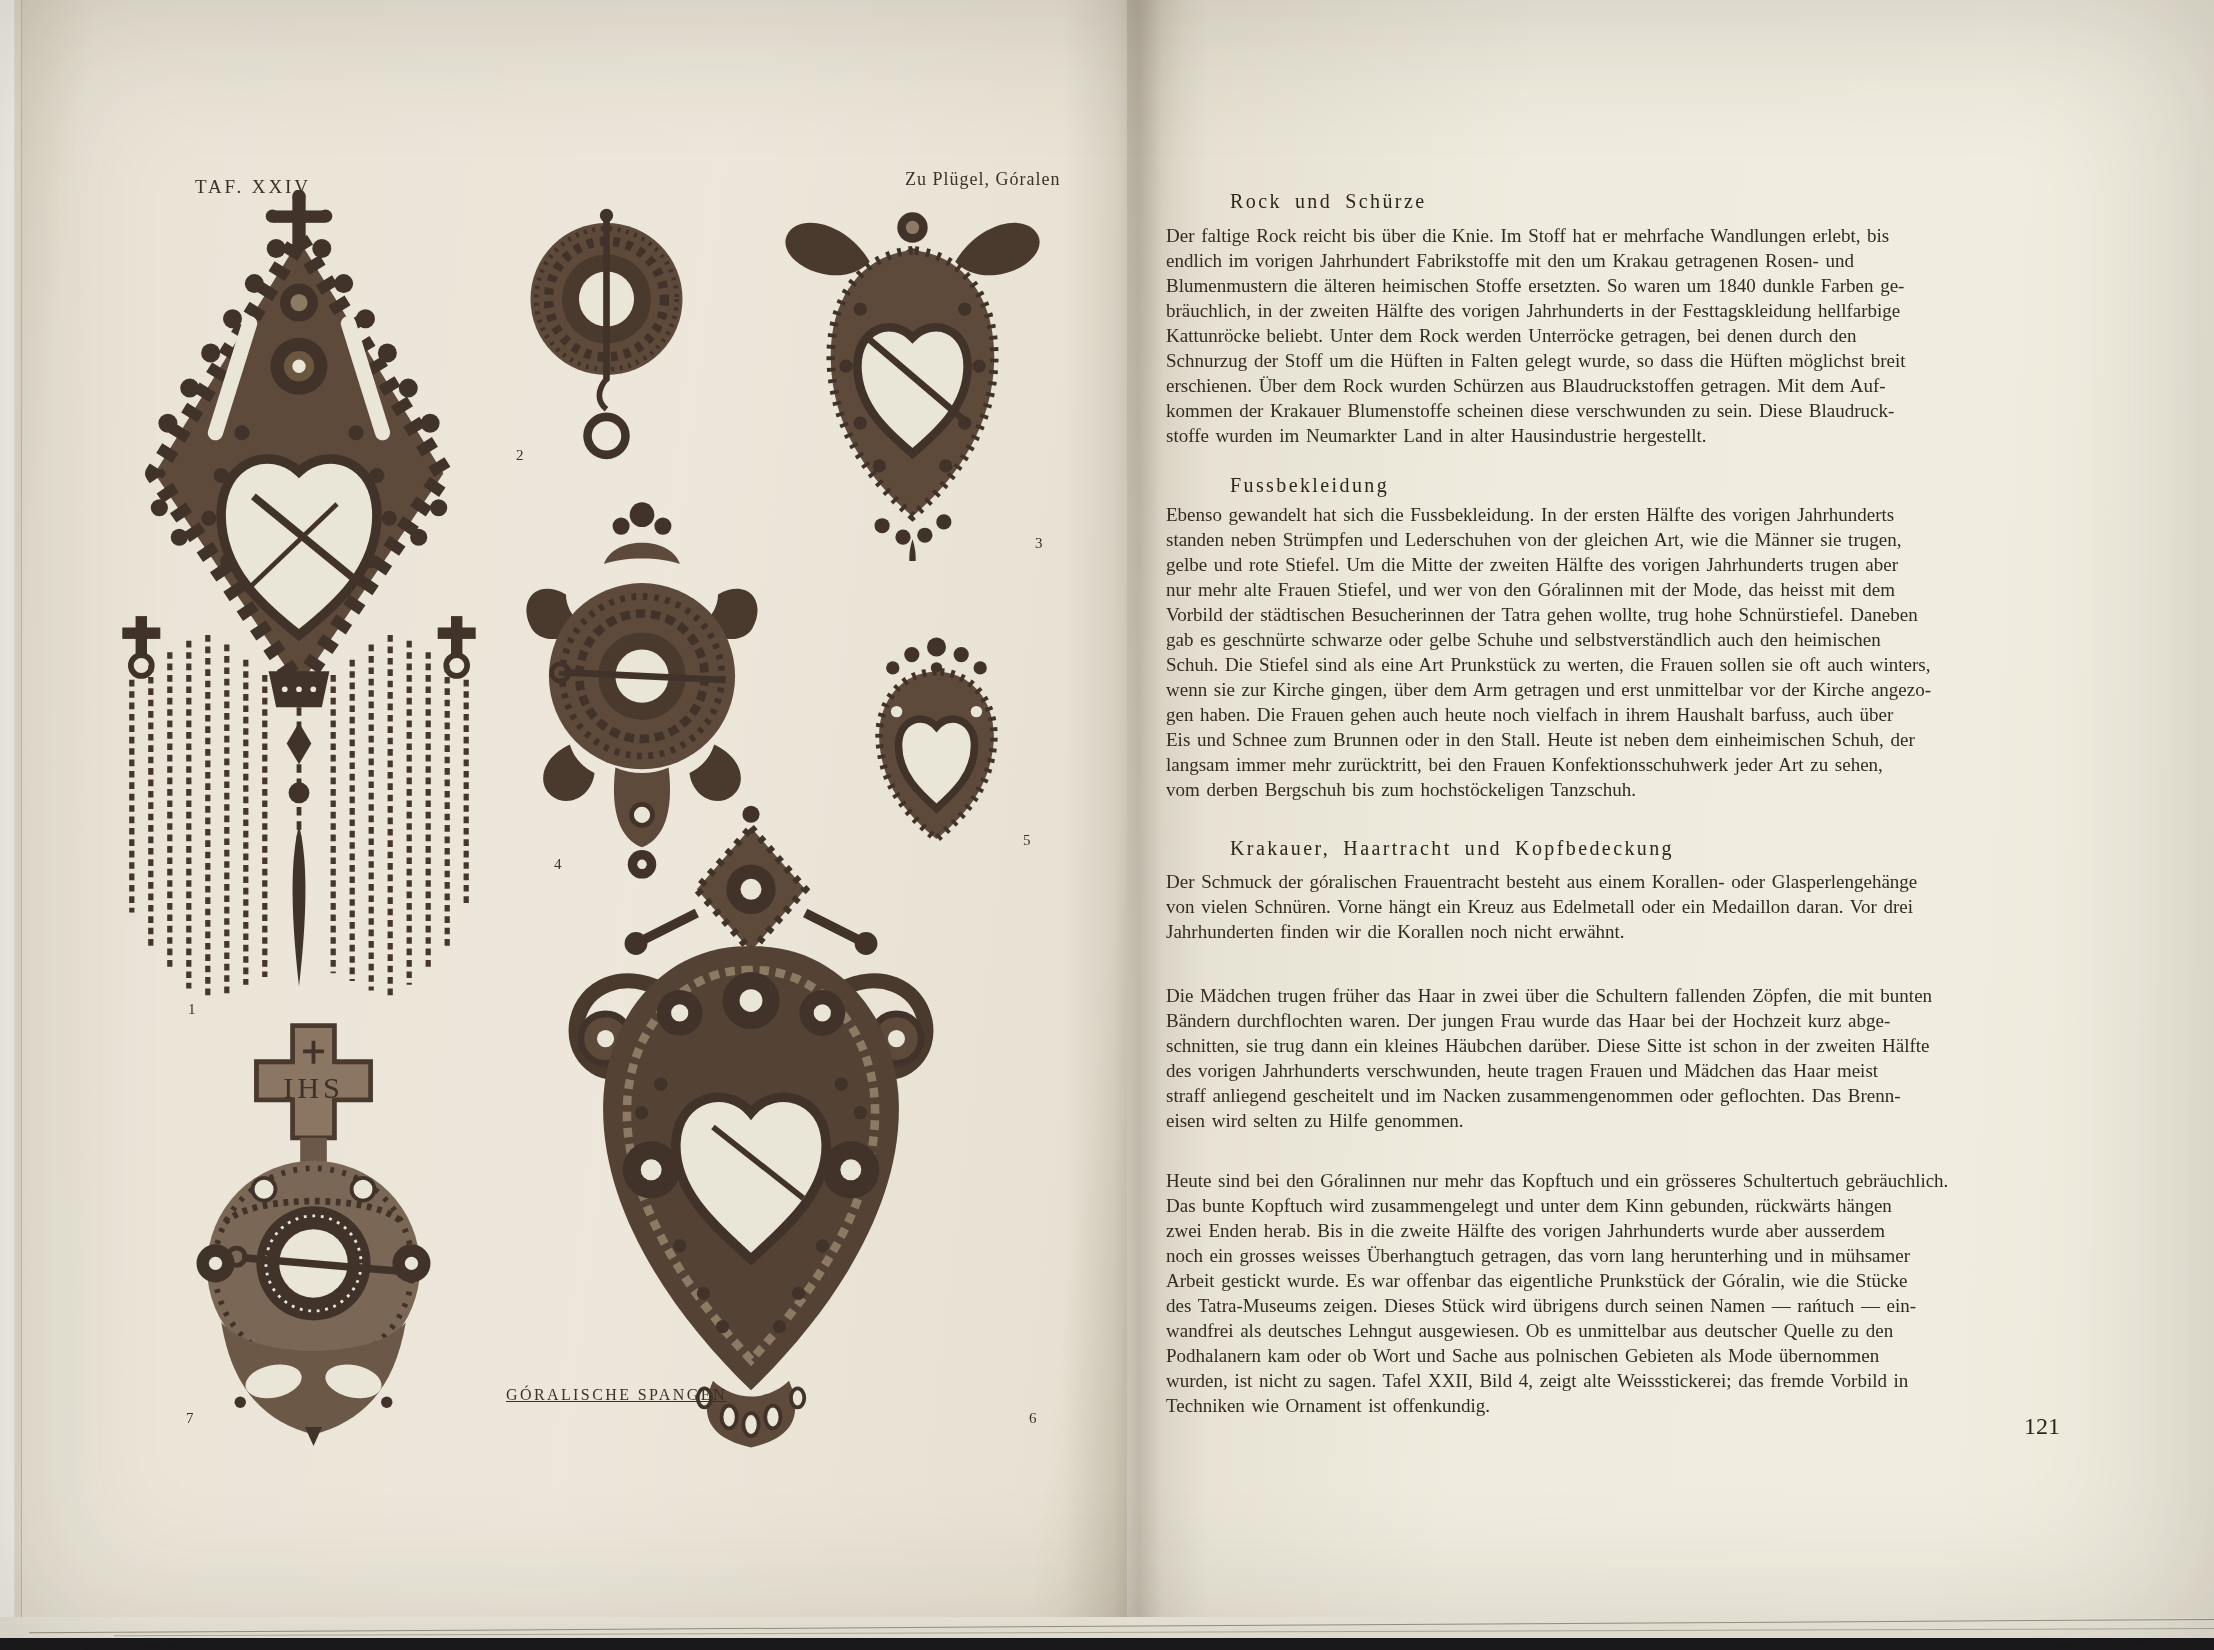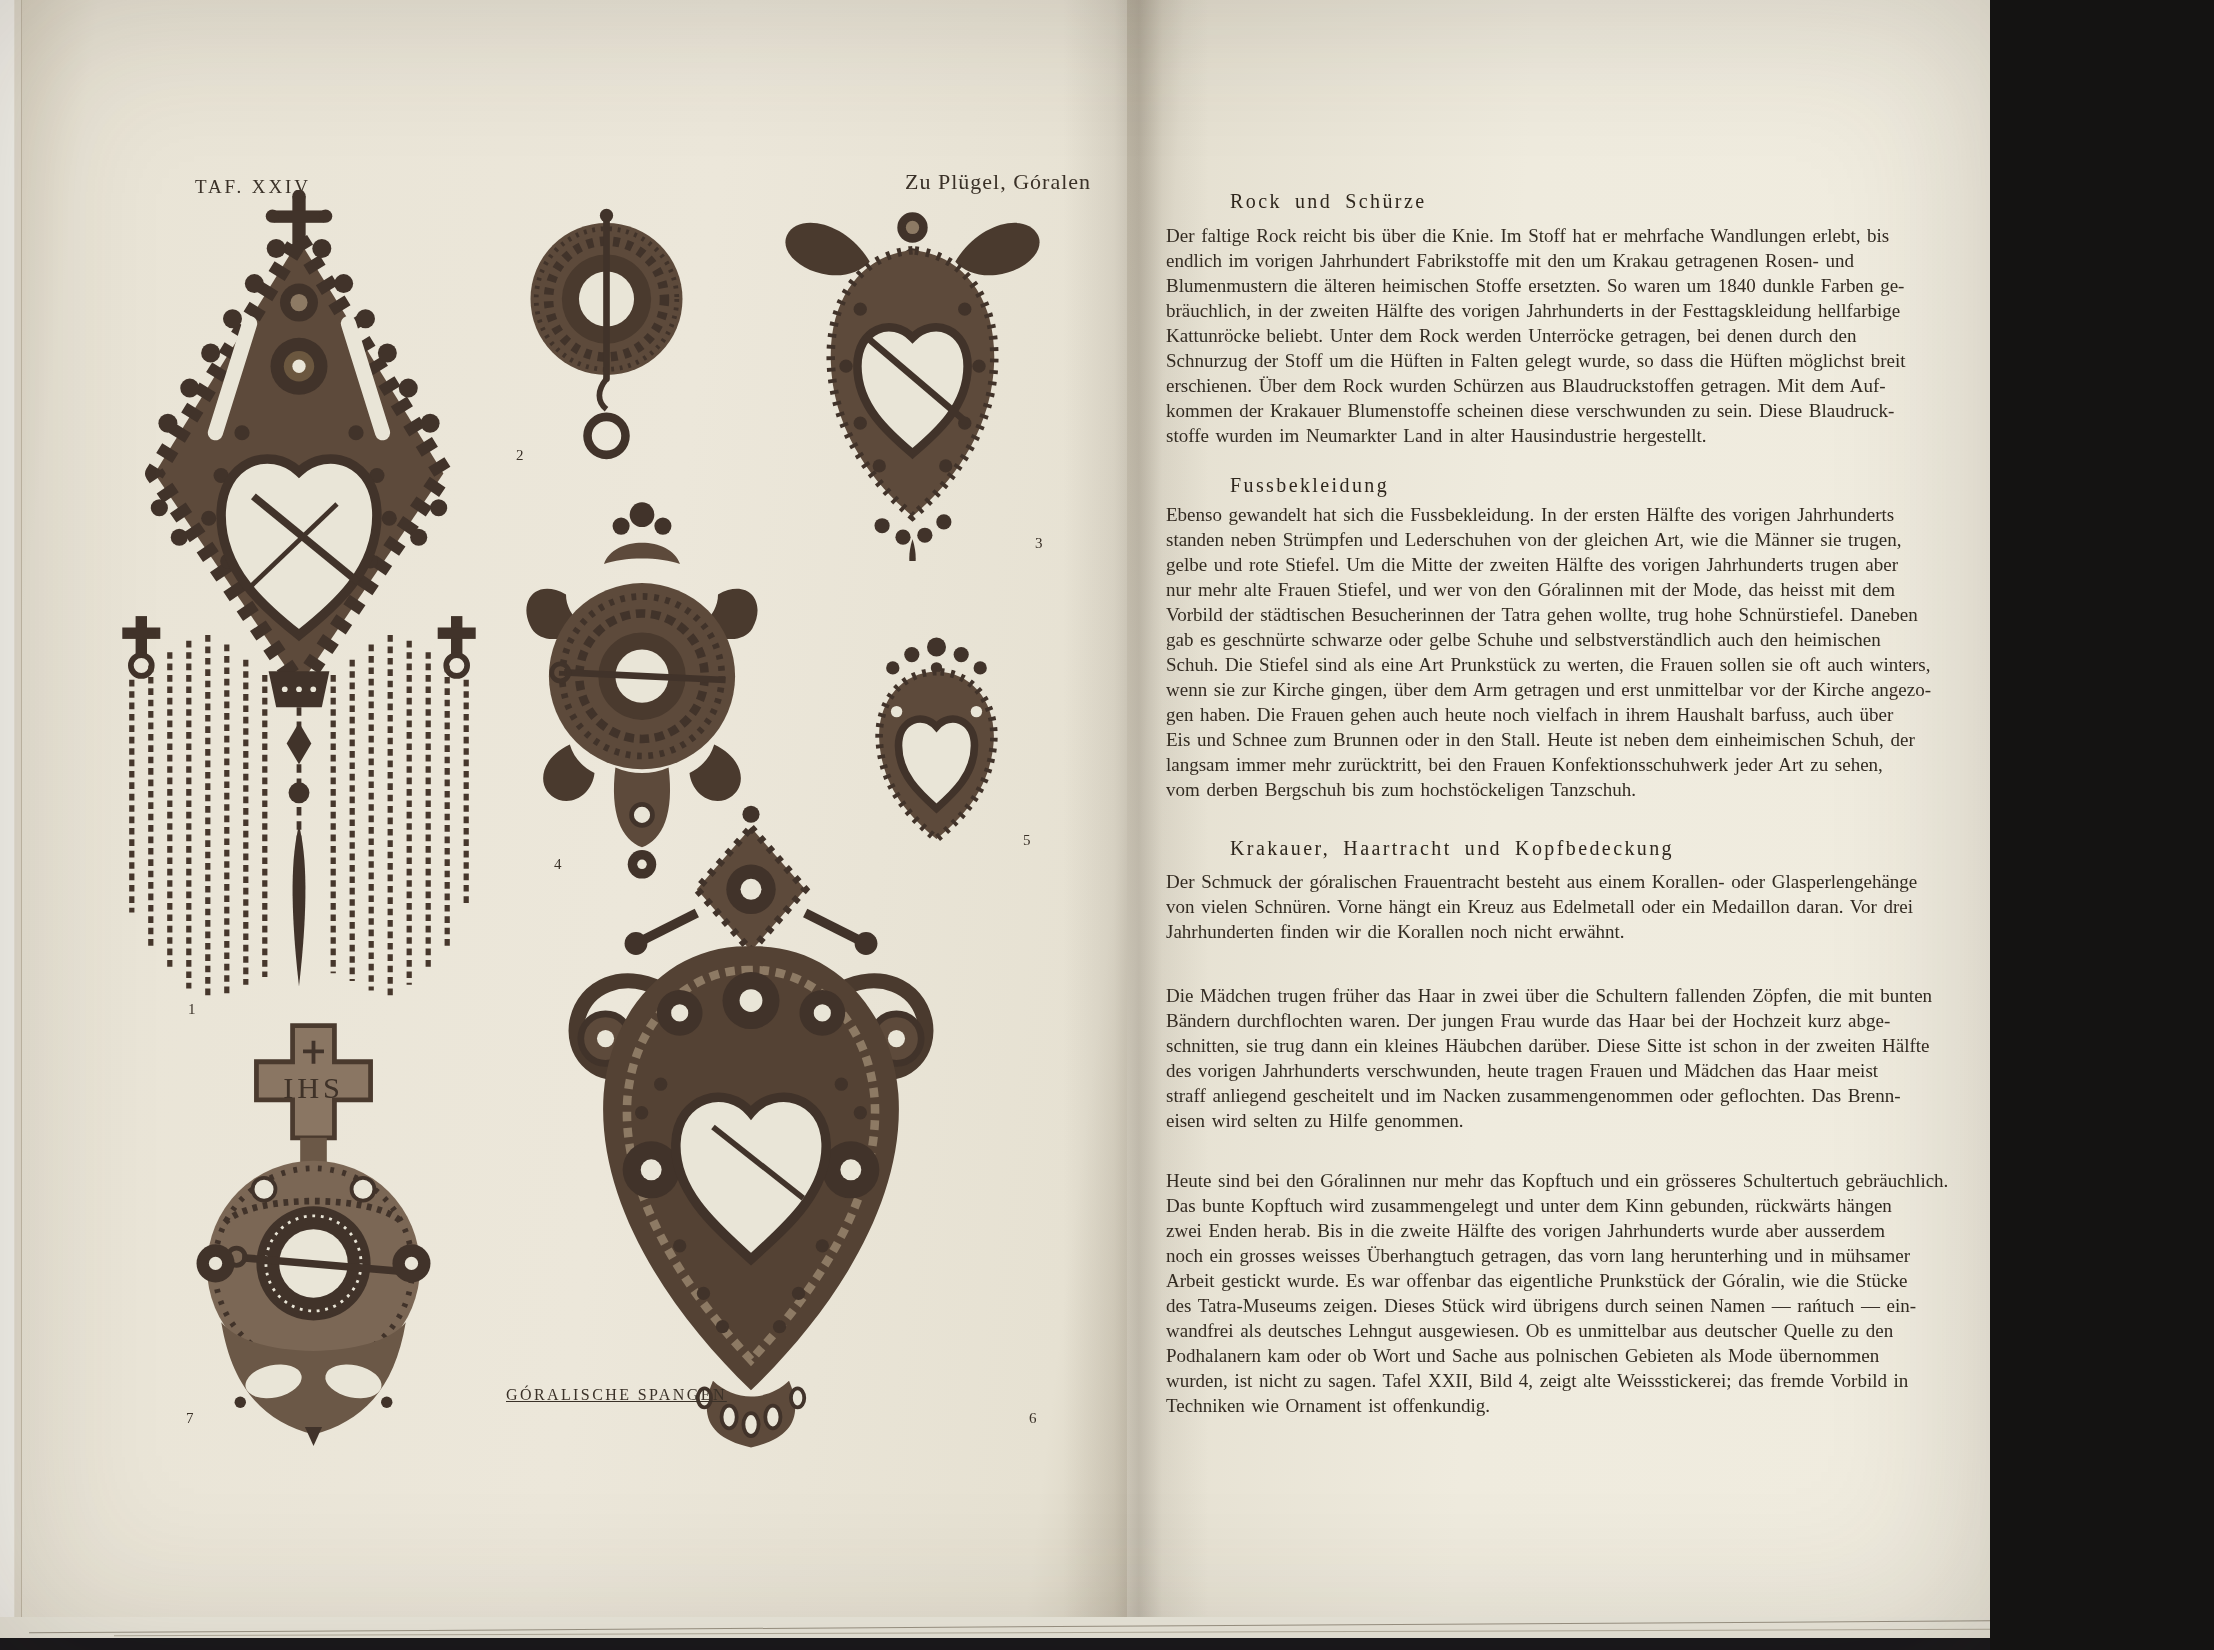--- a/index.html
+++ b/index.html
@@ -1,37 +1,37 @@
 <!DOCTYPE html>
 <html style="font-size:15px"><head>
 <meta charset="utf-8">
 <style>
   html,body{margin:0;padding:0;background:#141312;}
-  .stage{position:relative;width:1990px;height:1650px;overflow:hidden;
+  .stage{position:relative;width:2214px;height:1650px;overflow:hidden;
          background:#d946ef;font-family:"Liberation Serif", serif;}
   .page{position:absolute;top:0;height:1638px;}
   .page-left{left:21px;width:1106px;
     background:linear-gradient(97deg,#ddd6c5 0%,#e9e4d6 6%,#ece7da 55%,#e6e1d2 92%,#d4cdbb 100%);}
   .page-right{left:1127px;width:1087px;
     background:linear-gradient(93deg,#d0c9b7 0%,#e5e0d1 5%,#efebde 35%,#f0ecdf 75%,#ebe7d9 100%);}
   .stack-left{position:absolute;left:0;top:0;width:21px;height:1638px;
     background:#f6f4ee;border-right:1.9px solid #c4bba9;box-shadow:inset -6.7px 0 0 #e3ddcf;}
   .bottom-stack{position:absolute;left:0;top:1617px;width:2214px;height:21px;background:#eeebdf;}
   .edge-line1{position:absolute;left:28.5px;top:1619px;width:2186px;height:0;
     border-top:1.9px solid #9b9485;transform:rotate(-0.35deg);transform-origin:right center;}
   .edge-line2{position:absolute;left:114px;top:1628px;width:2100px;height:0;
     border-top:1.9px solid #b5ae9e;transform:rotate(-0.2deg);transform-origin:right center;}
   .backdrop-bottom{position:absolute;left:0;top:1638px;width:2214px;height:12.4px;background:#17161a;}
   .gutter{position:absolute;left:1063px;top:0;width:146px;height:1638px;
     background:linear-gradient(to right, rgba(74,62,48,0) 0%, rgba(74,62,48,0.10) 35%,
       rgba(58,46,34,0.22) 52%, rgba(74,62,48,0.08) 68%, rgba(74,62,48,0) 100%);}
   .vignette{position:absolute;inset:0;box-shadow:inset 0 0 162px rgba(56,46,36,0.20);pointer-events:none;}
 
   .plate-label{position:absolute;left:195px;top:176px;font-size:19px;letter-spacing:2.9px;color:#3a3128;}
-  .plate-credit{position:absolute;left:905px;top:169px;font-size:22px;letter-spacing:1px;color:#3a3128;}
+  .plate-credit{position:absolute;left:905px;top:169px;font-size:18px;letter-spacing:1px;color:#3a3128;}
   .plate-caption{position:absolute;left:506px;top:1386px;font-size:16px;letter-spacing:2.4px;color:#3a3128;text-decoration:underline;}
   .fig{position:absolute;}
   .fig svg{display:block;width:100%;height:100%;}
   .fig-num{position:absolute;font-size:15px;color:#3a3128;}
 
   .rp-heading{position:absolute;left:1230px;font-size:20px;letter-spacing:2.4px;word-spacing:5.7px;color:#2e261d;}
   .rp-par{position:absolute;left:1166px;width:937px;font-size:19px;line-height:25px;
     white-space:pre-line;color:#332b22;word-spacing:1.9px;}
   .page-number{position:absolute;left:2024px;top:1413px;font-size:24px;color:#2e261d;}
 </style>

